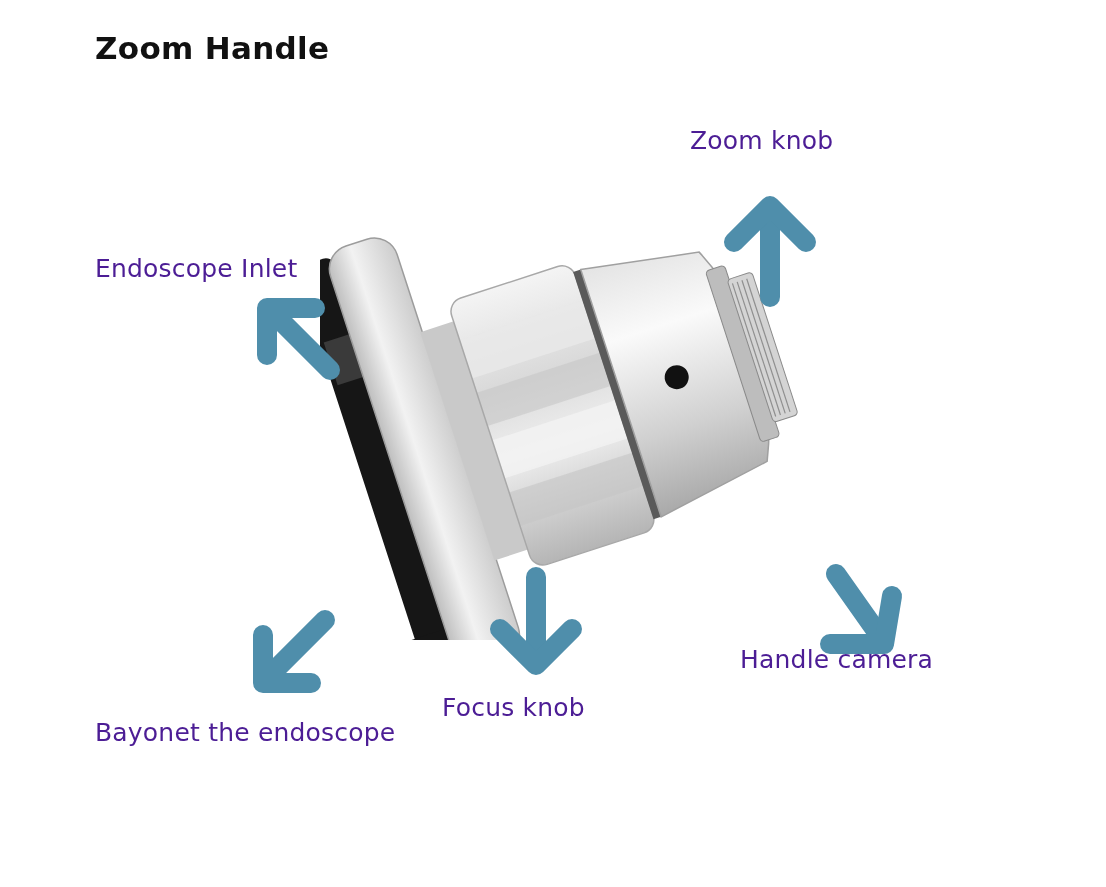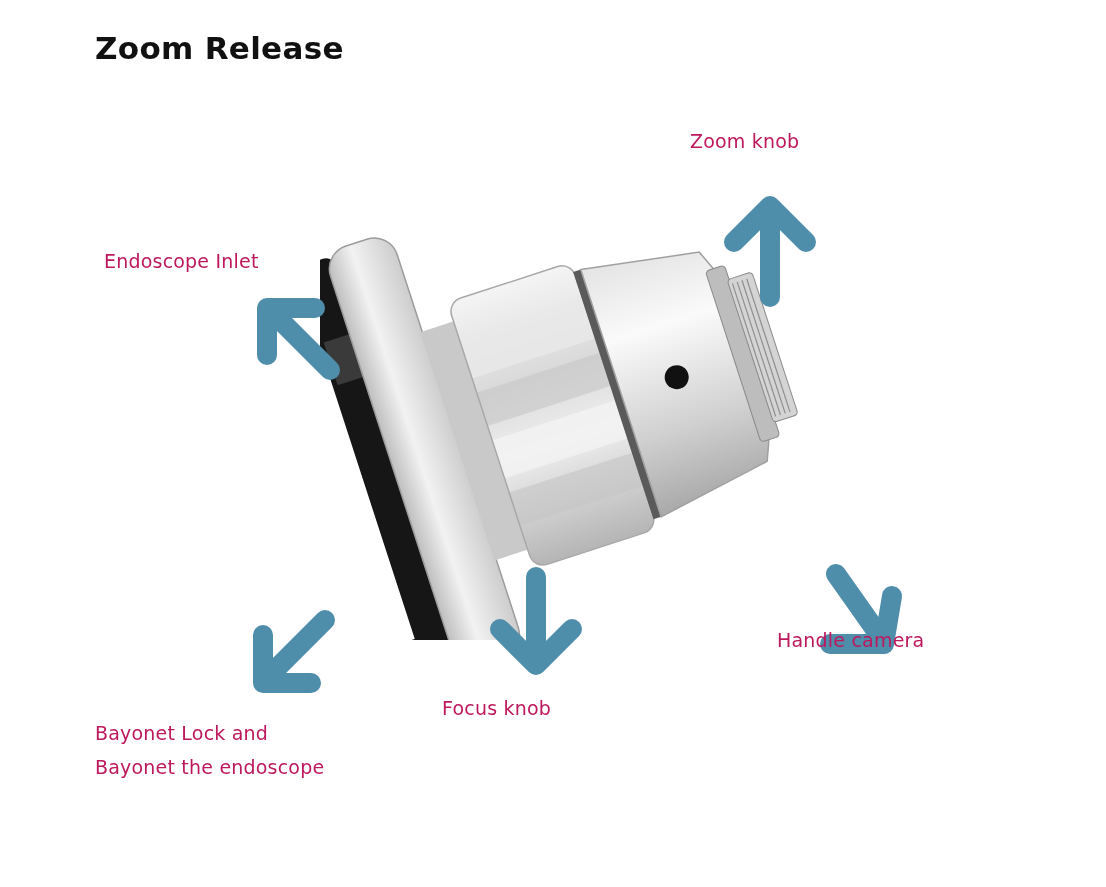--- a/index.html
+++ b/index.html
@@ -1,25 +1,25 @@
 <!DOCTYPE html>
 <html><head>
   <meta charset="utf-8">
   <style>
     html, body { margin: 0; padding: 0; background: #ffffff; }
     body { width: 1106px; height: 887px; position: relative; overflow: hidden; font-family: "DejaVu Sans", sans-serif; color: #1a1a1a; }
     .title { position: absolute; left: 95px; top: 30px; font-size: 31px; font-weight: bold; letter-spacing: 0.3px; color: #111; }
-    .label { position: absolute; font-size: 19px; line-height: 34px; color: #be185d; letter-spacing: 0.2px; }
+    .label { position: absolute; font-size: 25px; line-height: 34px; color: #4c1d95; letter-spacing: 0.2px; }
     .arrow { position: absolute; }
     .device { position: absolute; left: 320px; top: 140px; width: 560px; height: 500px; }
   </style>
 </head>
 <body>
 
-<div class="title">Zoom Release</div>
+<div class="title">Zoom Handle</div>
 
 <svg class="device" viewBox="0 0 560 500" xmlns="http://www.w3.org/2000/svg">
   <defs>
     <linearGradient id="silverV" x1="0" y1="0" x2="0" y2="1">
       <stop offset="0" stop-color="#f4f4f4"></stop>
       <stop offset="0.35" stop-color="#d9d9d9"></stop>
       <stop offset="0.6" stop-color="#efefef"></stop>
       <stop offset="1" stop-color="#b5b5b5"></stop>
     </linearGradient>
     <linearGradient id="silverH" x1="0" y1="0" x2="1" y2="0">
@@ -61,21 +61,21 @@
     <rect x="438" y="185" width="26" height="150" rx="4" fill="#d4d4d4" stroke="#8a8a8a"></rect>
     <g stroke="#8f8f8f" stroke-width="1.2">
       <line x1="442" y1="190" x2="442" y2="330"></line>
       <line x1="447" y1="190" x2="447" y2="330"></line>
       <line x1="452" y1="190" x2="452" y2="330"></line>
       <line x1="457" y1="190" x2="457" y2="330"></line>
     </g>
   </g>
 </svg>
 
-<div class="label" style="left:95px; top:244px;margin-left:9px;">Endoscope Inlet</div>
+<div class="label" style="left:95px; top:252px;">Endoscope Inlet</div>
 <svg class="arrow" style="left:245px; top:290px;" width="110" height="100" viewBox="0 0 110 100">
   <g fill="none" stroke="#4F8EAB" stroke-width="20" stroke-linecap="round" stroke-linejoin="round">
     <line x1="85" y1="80" x2="25" y2="20"></line>
     <polyline points="22,65 22,18 70,18"></polyline>
   </g>
 </svg>
 
 <div class="label" style="left:690px; top:124px;">Zoom knob</div>
 <svg class="arrow" style="left:722px; top:192px;" width="100" height="120" viewBox="0 0 100 120">
   <g fill="none" stroke="#4F8EAB" stroke-width="20" stroke-linecap="round" stroke-linejoin="round">
@@ -84,33 +84,32 @@
   </g>
 </svg>
 
 <svg class="arrow" style="left:245px; top:605px;" width="100" height="95" viewBox="0 0 100 95">
   <g fill="none" stroke="#4F8EAB" stroke-width="20" stroke-linecap="round" stroke-linejoin="round">
     <line x1="80" y1="15" x2="20" y2="75"></line>
     <polyline points="18,30 18,78 66,78"></polyline>
   </g>
 </svg>
 <div class="label" style="left:95px; top:716px;">
-  <div>Bayonet Lock and</div>
   <div>Bayonet the endoscope</div>
 </div>
 
 <svg class="arrow" style="left:488px; top:565px;" width="100" height="115" viewBox="0 0 100 115">
   <g fill="none" stroke="#4F8EAB" stroke-width="20" stroke-linecap="round" stroke-linejoin="round">
     <line x1="48" y1="12" x2="48" y2="98"></line>
     <polyline points="12,64 48,100 84,64"></polyline>
   </g>
 </svg>
 <div class="label" style="left:442px; top:691px;">Focus knob</div>
 
 <svg class="arrow" style="left:818px; top:562px;" width="95" height="100" viewBox="0 0 95 100">
   <g fill="none" stroke="#4F8EAB" stroke-width="20" stroke-linecap="round" stroke-linejoin="round">
     <line x1="18" y1="12" x2="66" y2="80"></line>
     <polyline points="12,82 66,82 74,34"></polyline>
   </g>
 </svg>
-<div class="label" style="left:740px; top:623px;margin-left:37px;">
+<div class="label" style="left:740px; top:643px;">
   <div>Handle camera</div>
 </div>
 
 </body></html>

